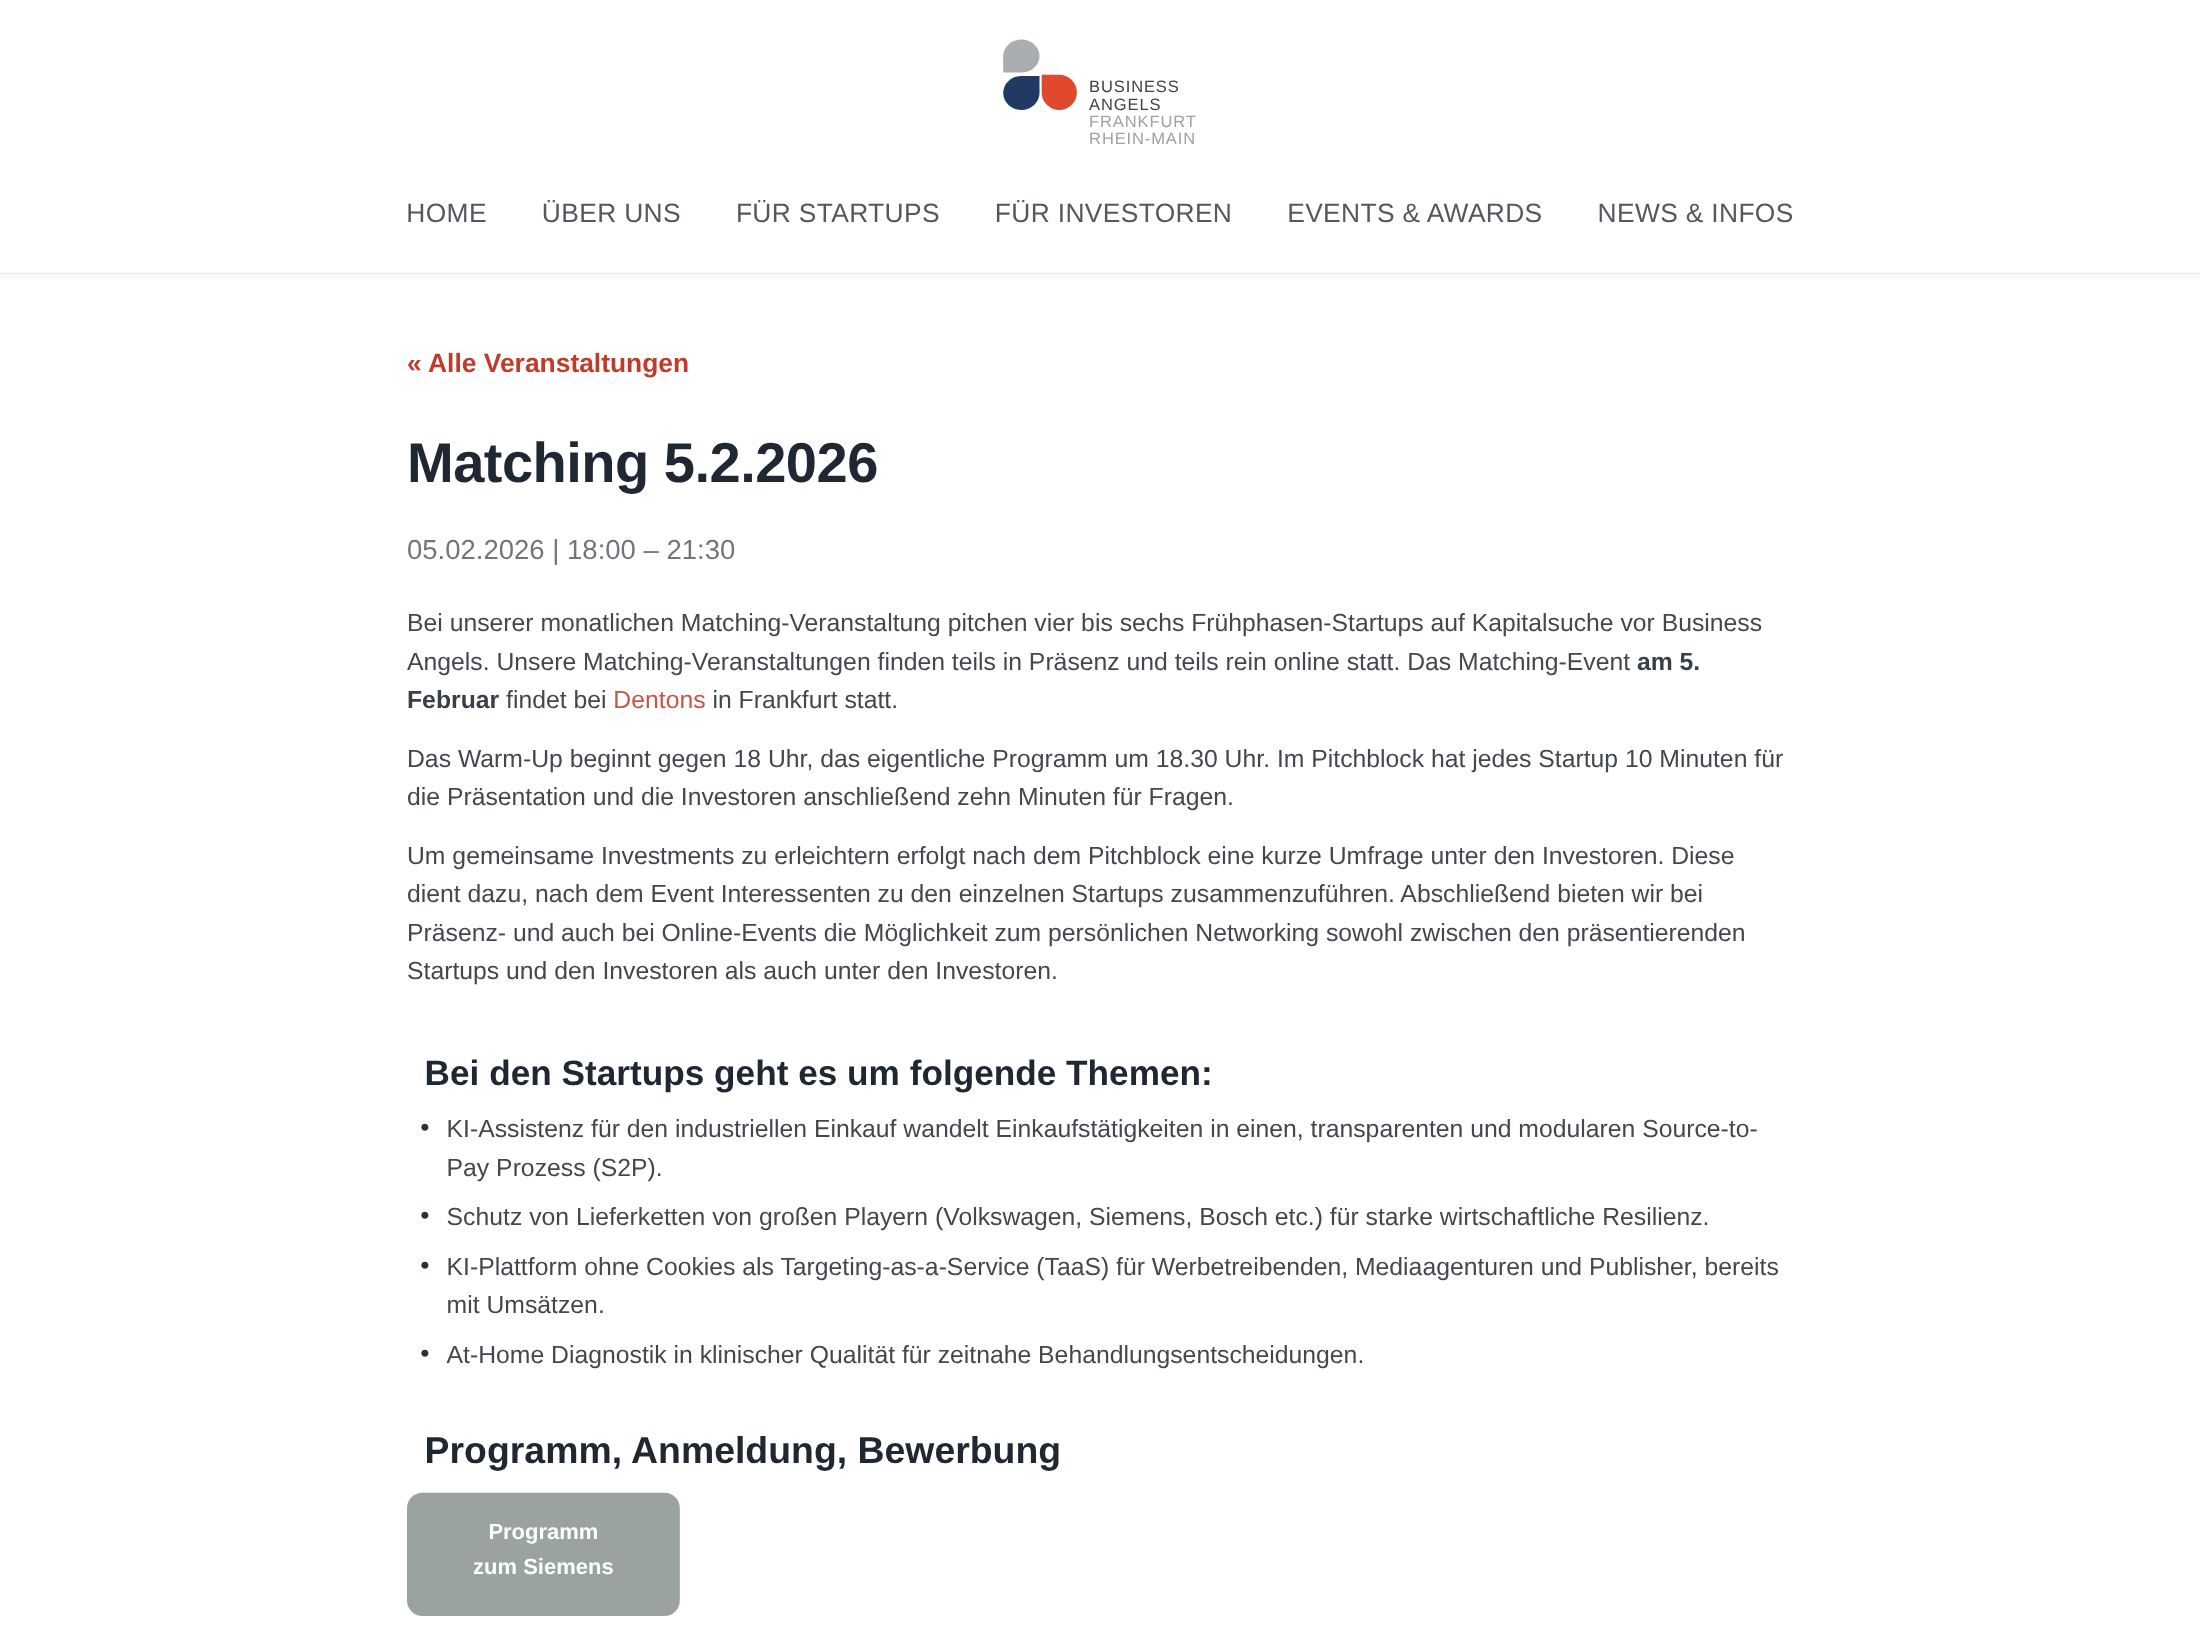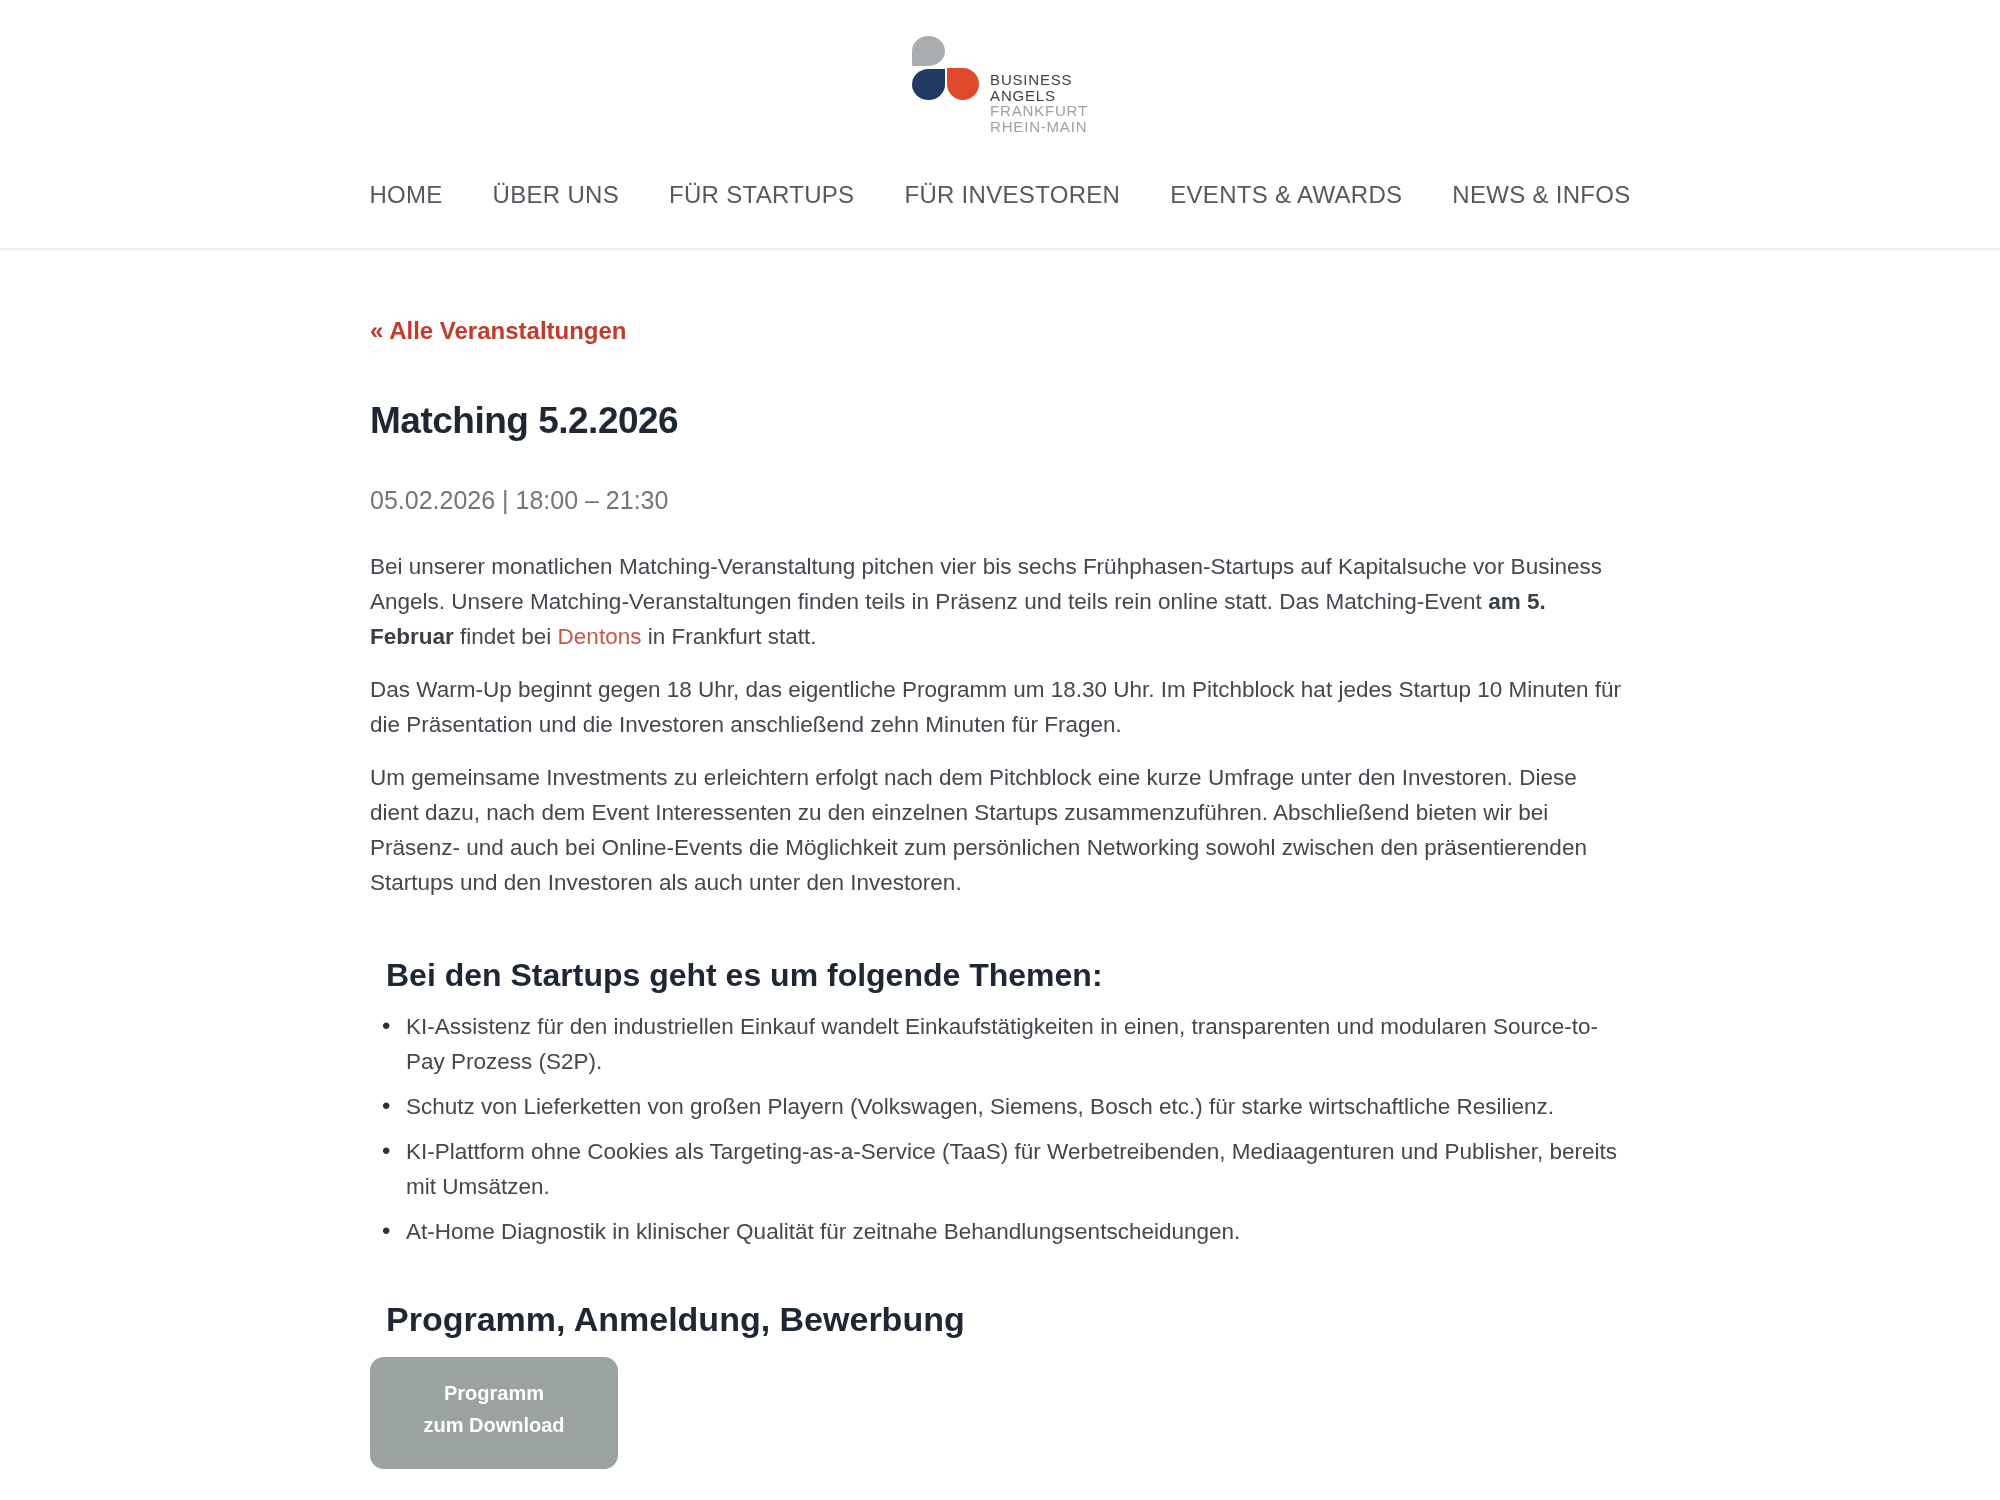--- a/index.html
+++ b/index.html
@@ -39,21 +39,21 @@
 
   
   .article { width: 1260px; margin: 0 auto; }
 
   .back-link {
     display: inline-block; margin-top: 70px;
     color: #c23a28; font-size: 24px; font-weight: 700; text-decoration: none; line-height: 24px;
   }
 
   h1.page-title {
-    margin: 52px 0 0; font-size: 37px; line-height: 52px;
+    margin: 52px 0 0; font-size: 51px; line-height: 52px;
     color: #1f2733; font-weight: 700; letter-spacing: -0.5px;
   }
 
   .event-date { margin: 38px 0 0; font-size: 25px; line-height: 30px; color: #70767c; }
 
   p.body { margin: 18px 0 0; font-size: 22.5px; line-height: 35px; color: #43484e; }
   p.body.intro { margin-top: 34px; }
   p.body strong { font-weight: 700; color: #3a4047; }
   a.inline-link { color: #c75548; text-decoration: none; }
 
@@ -131,17 +131,17 @@
       <li><span>Schutz von Lieferketten von großen Playern (Volkswagen, Siemens, Bosch etc.) für starke wirtschaftliche Resilienz.</span></li>
       <li><span>KI-Plattform ohne Cookies als Targeting-as-a-Service (TaaS) für Werbetreibenden, Mediaagenturen und Publisher, bereits mit Umsätzen.</span></li>
       <li><span>At-Home Diagnostik in klinischer Qualität für zeitnahe Behandlungsentscheidungen.</span></li>
     </ul>
 
 
     <h2 class="section-heading program-heading">Programm, Anmeldung, Bewerbung</h2>
 
     <a href="#" class="dl-btn">
       <span>Programm</span>
-      <span>zum Download</span>
+      <span>zum Siemens</span>
     </a>
 
   </main>
 </div>
 
 </body></html>

